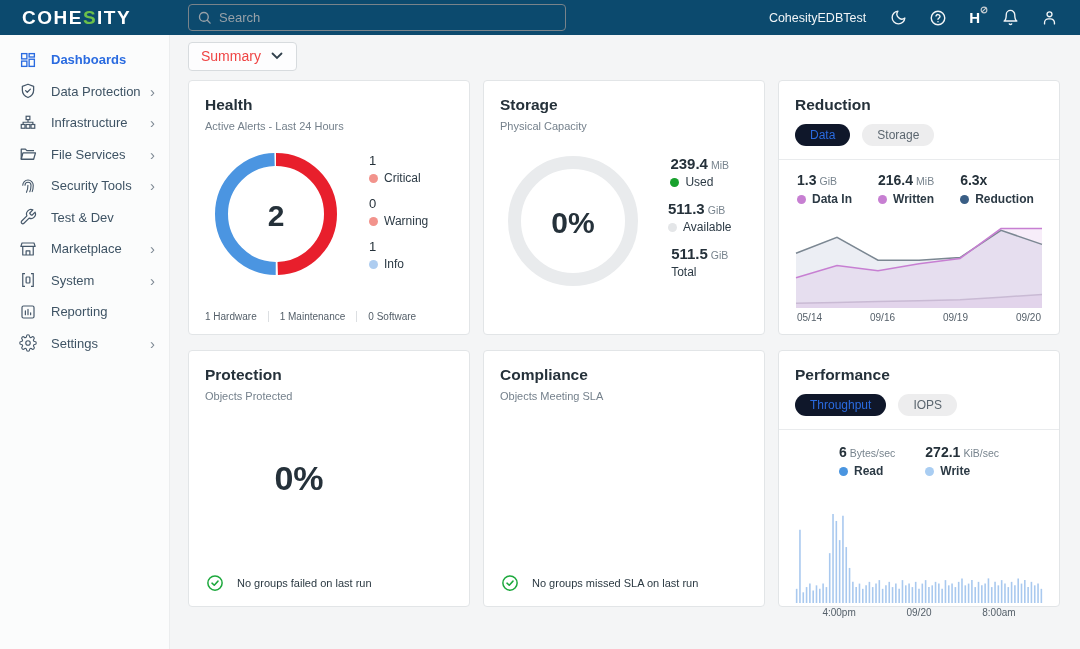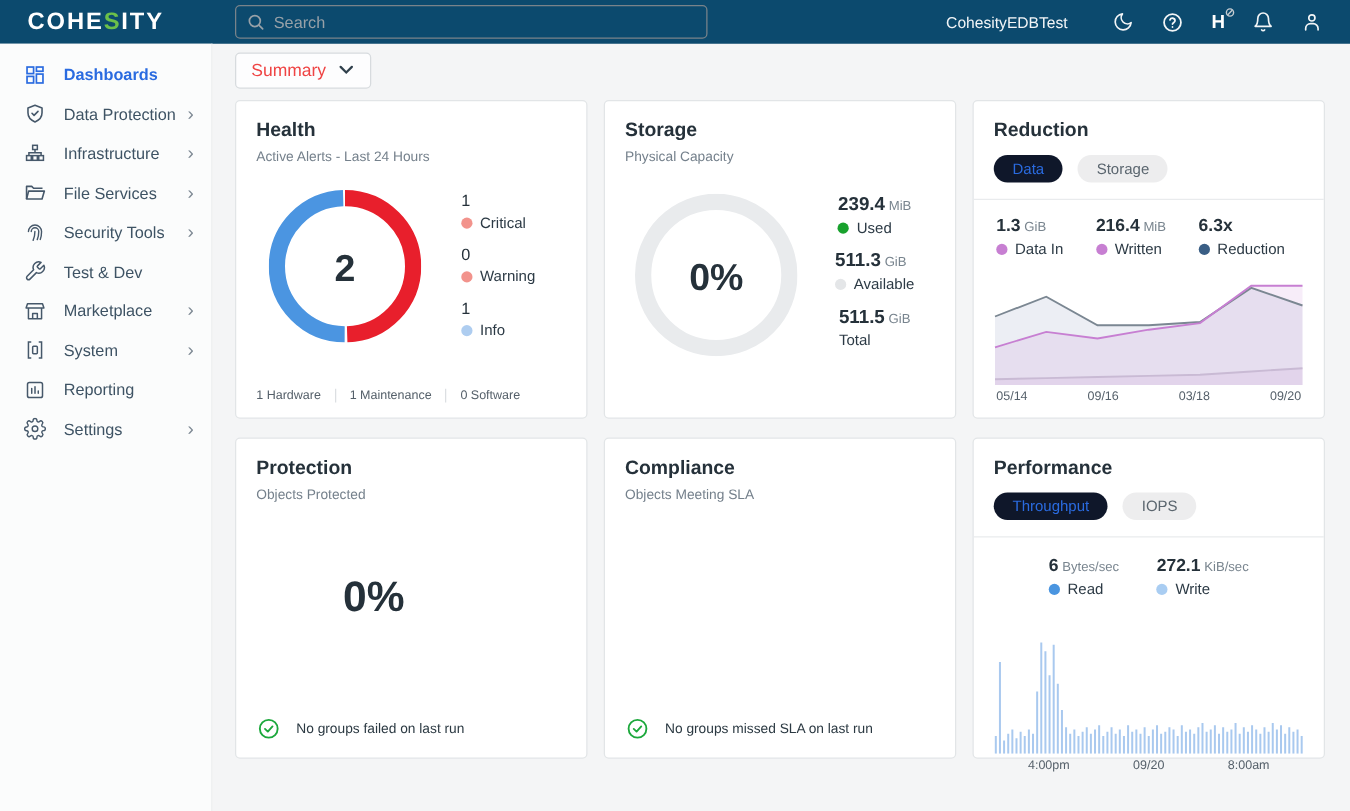--- a/index.html
+++ b/index.html
@@ -10,21 +10,21 @@
   .topbar { height:35px; background:#0c4a6e; display:flex; align-items:center; }
   .logo { width:170px; padding-left:22px; font-size:19px; font-weight:700;
     letter-spacing:1.5px; color:#ffffff; white-space:nowrap; }
   .logo .accent { color:#6cc04a; }
   .search-wrap { margin-left:18px; width:378px; height:27px; border:1px solid #79838a;
     border-radius:4px; display:flex; align-items:center; padding:0 8px; }
   .search-wrap input { flex:1; background:transparent; border:none; outline:none;
     color:#e8ecef; font-size:13px; margin-left:7px; font-family:"Liberation Sans", sans-serif; }
   .search-wrap input::placeholder { color:#98a1a8; }
   .topbar-right { margin-left:auto; display:flex; align-items:center; gap:22px; padding-right:22px; }
-  .cluster-name { color:#f2f5f7; font-size:12.5px; margin-right:14px; }
+  .cluster-name { color:#f2f5f7; font-size:12.5px; margin-right:2px; }
   .tb-icon { display:flex; align-items:center; justify-content:center; cursor:pointer; }
   .helios { color:#fff; font-size:15px; font-weight:700; position:relative; line-height:1; }
   .helios svg { position:absolute; top:-4px; right:-8px; }
 
   
   .layout { display:flex; height:614px; }
   .sidebar { width:170px; background:#fbfcfc; border-right:1px solid #ebedee; padding-top:9px; }
   .side-item { height:31.5px; display:flex; align-items:center; padding:0 14px 0 19px;
     cursor:pointer; color:#3e5364; font-size:13px; }
   .side-item .s-icon { width:19px; height:19px; margin-right:13px; flex:0 0 19px;
@@ -74,21 +74,21 @@
   .pill { font-size:12px; padding:4px 15px; border-radius:13px; cursor:pointer;
     background:#ededee; color:#5b666f; }
   .pill.active { background:#0f172a; color:#2a6be0; font-weight:400; }
   .divider { border-top:1px solid #e9ebed; }
 
   
   .stats { display:flex; padding:12px 18px 4px 18px; gap:26px; }
   .stats.centered { justify-content:center; gap:30px; padding-top:14px; }
   .stat-val { font-size:14px; font-weight:600; color:#25313a; }
   .stat-val .unit { font-size:10.5px; font-weight:400; color:#78848e; margin-left:3px; }
-  .stat-lab { font-size:12px; font-weight:400; color:#2c3a45; display:flex;
+  .stat-lab { font-size:12px; font-weight:700; color:#2c3a45; display:flex;
     align-items:center; margin-top:4px; }
 
   .chart-host { margin:2px 16px 0 16px; }
   .xlabels { display:flex; font-size:10px; color:#55606a; margin:4px 18px 0 18px; }
   .xlabels.between { justify-content:space-between; }
   .xlabels.around { justify-content:space-around; }
 
   
   .big-pct { position:absolute; top:108px; left:0; right:60px; text-align:center;
     font-size:34px; font-weight:600; color:#25313a; }
@@ -399,21 +399,21 @@
               <path d="M1,41.2 L42,25.36 L83,48.239999999999995 L124,48.239999999999995 L165,45.599999999999994 L206,18.320000000000007 L247,32.400000000000006 L247,96 L1,96 Z" fill="rgba(139,148,186,0.16)" stroke="none"></path>
               <path d="M1,65.84 L42,53.519999999999996 L83,58.8 L124,51.760000000000005 L165,46.48 L206,16.560000000000002 L247,16.560000000000002 L247,96 L1,96 Z" fill="rgba(199,127,210,0.14)" stroke="none"></path>
               <path d="M1,91.36 L42,90.48 L83,89.6 L124,88.72 L165,87.84 L206,85.2 L247,82.56 L247,96 L1,96 Z" fill="rgba(199,127,210,0.10)" stroke="none"></path>
               <path d="M1,41.2 L42,25.36 L83,48.239999999999995 L124,48.239999999999995 L165,45.599999999999994 L206,18.320000000000007 L247,32.400000000000006" fill="none" stroke="#7b8792" stroke-width="1.5"></path>
               <path d="M1,65.84 L42,53.519999999999996 L83,58.8 L124,51.760000000000005 L165,46.48 L206,16.560000000000002 L247,16.560000000000002" fill="none" stroke="#c77fd2" stroke-width="1.5"></path>
               <path d="M1,91.36 L42,90.48 L83,89.6 L124,88.72 L165,87.84 L206,85.2 L247,82.56" fill="none" stroke="#c9bad4" stroke-width="1.5"></path>
             </svg></div>
         <div class="xlabels between">
           <span>05/14</span>
             <span>09/16</span>
-          <span>03/18</span>
+          <span>09/19</span>
             <span>09/20</span>
         </div>
       </div>
 
       <div class="card">
         <div class="card-pad">
           <div class="card-title">Protection</div>
           <div class="card-sub">Objects Protected</div>
         </div>
         <div class="big-pct">0%</div>

